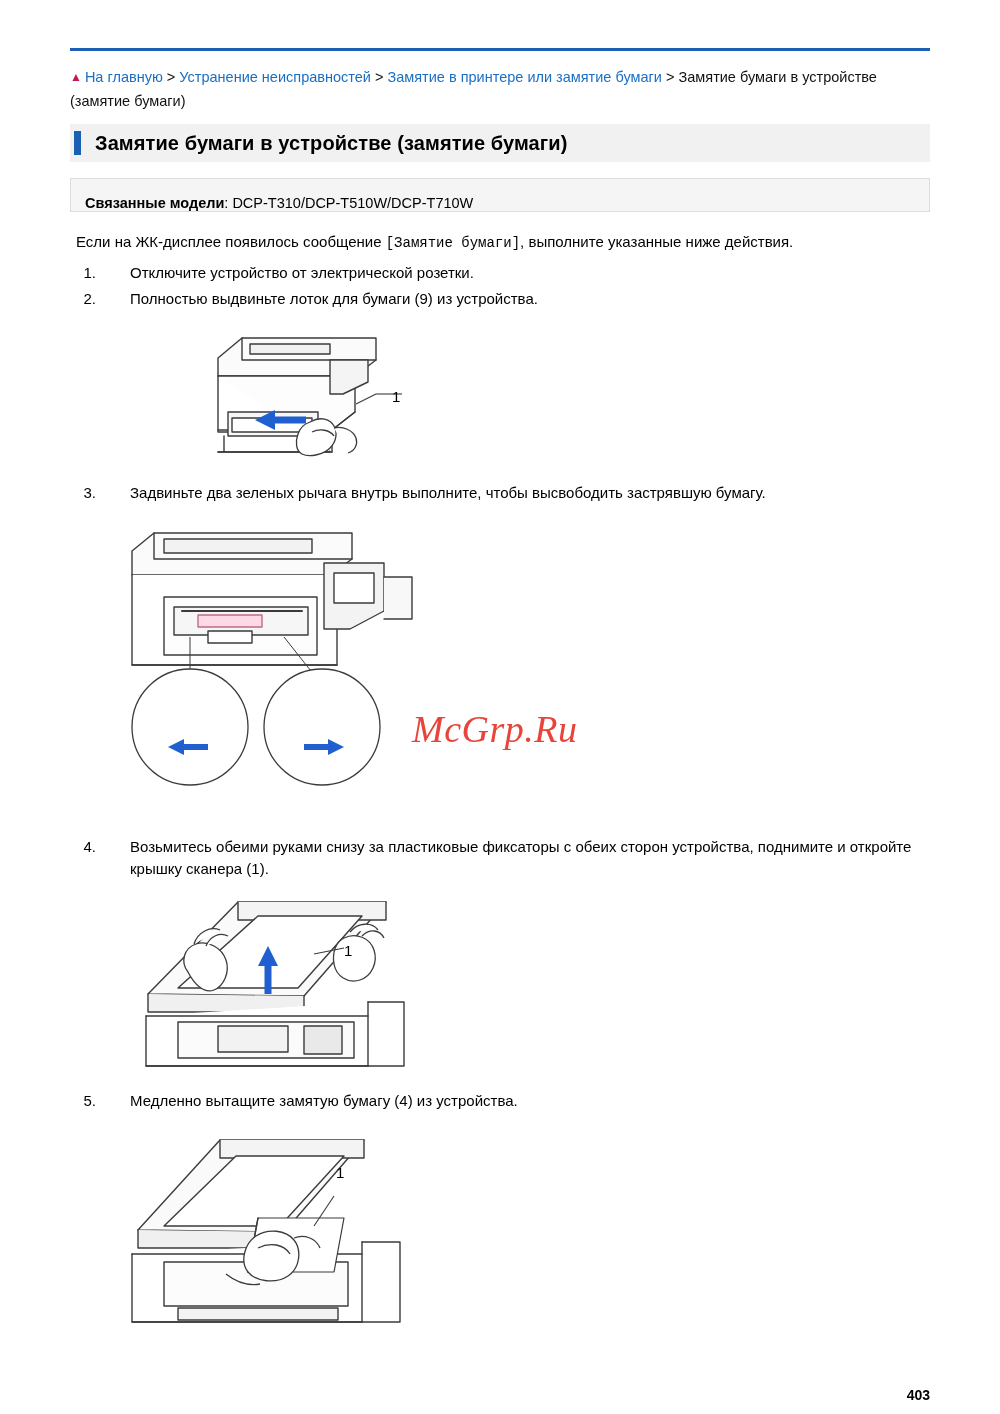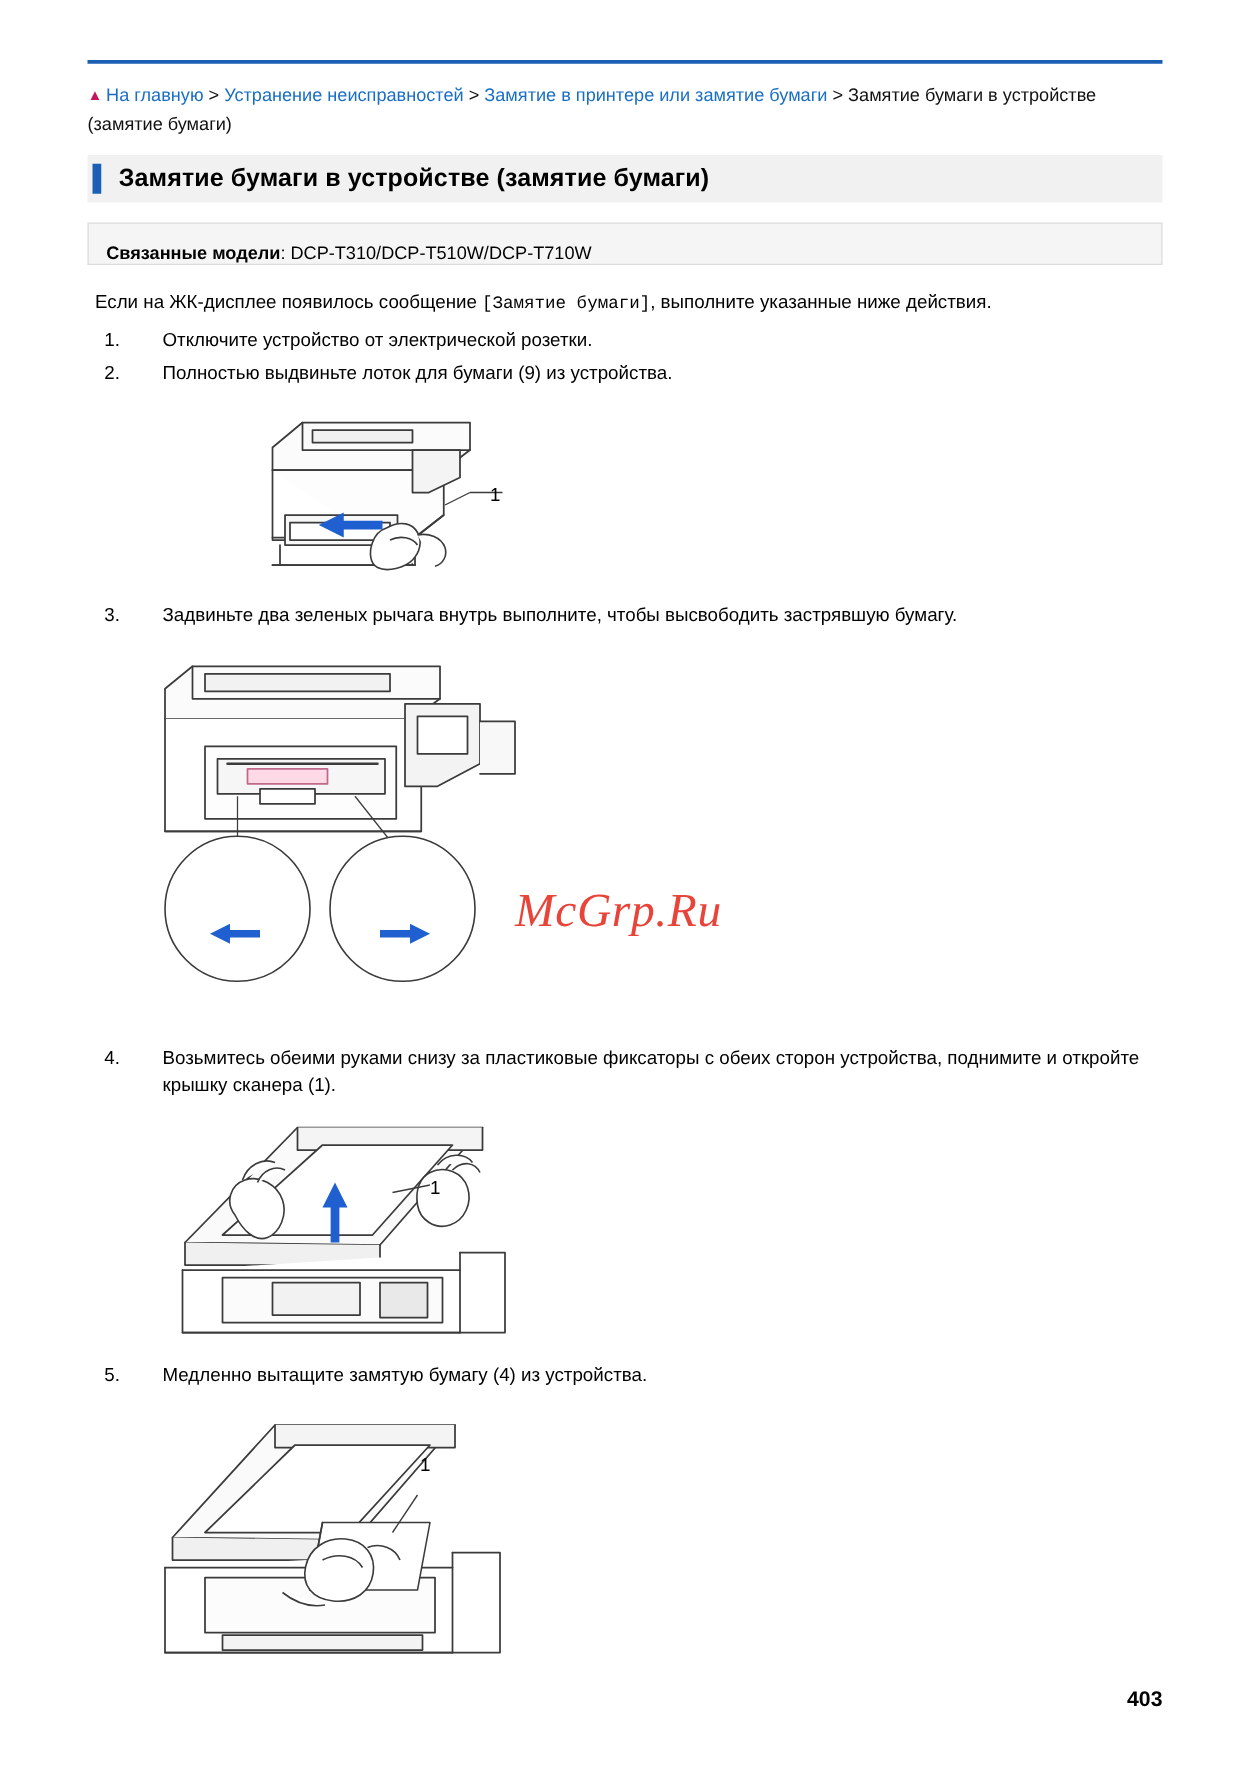--- a/index.html
+++ b/index.html
@@ -136,22 +136,22 @@
     font-family: "Liberation Serif", serif;
     font-size: 38px;
     color: #e8443a;
     font-style: italic;
     letter-spacing: 0.5px;
     margin-top: 22px;
   }
   .pageno {
     position: absolute;
     right: 70px;
-    bottom: 44px;
-    font-size: 17px;
+    bottom: 11px;
+    font-size: 14px;
     font-weight: bold;
   }
   svg { display: block; }
 </style>
 </head>
 <body>
 
 <div class="page">
 
   <div class="top-rule"></div>

